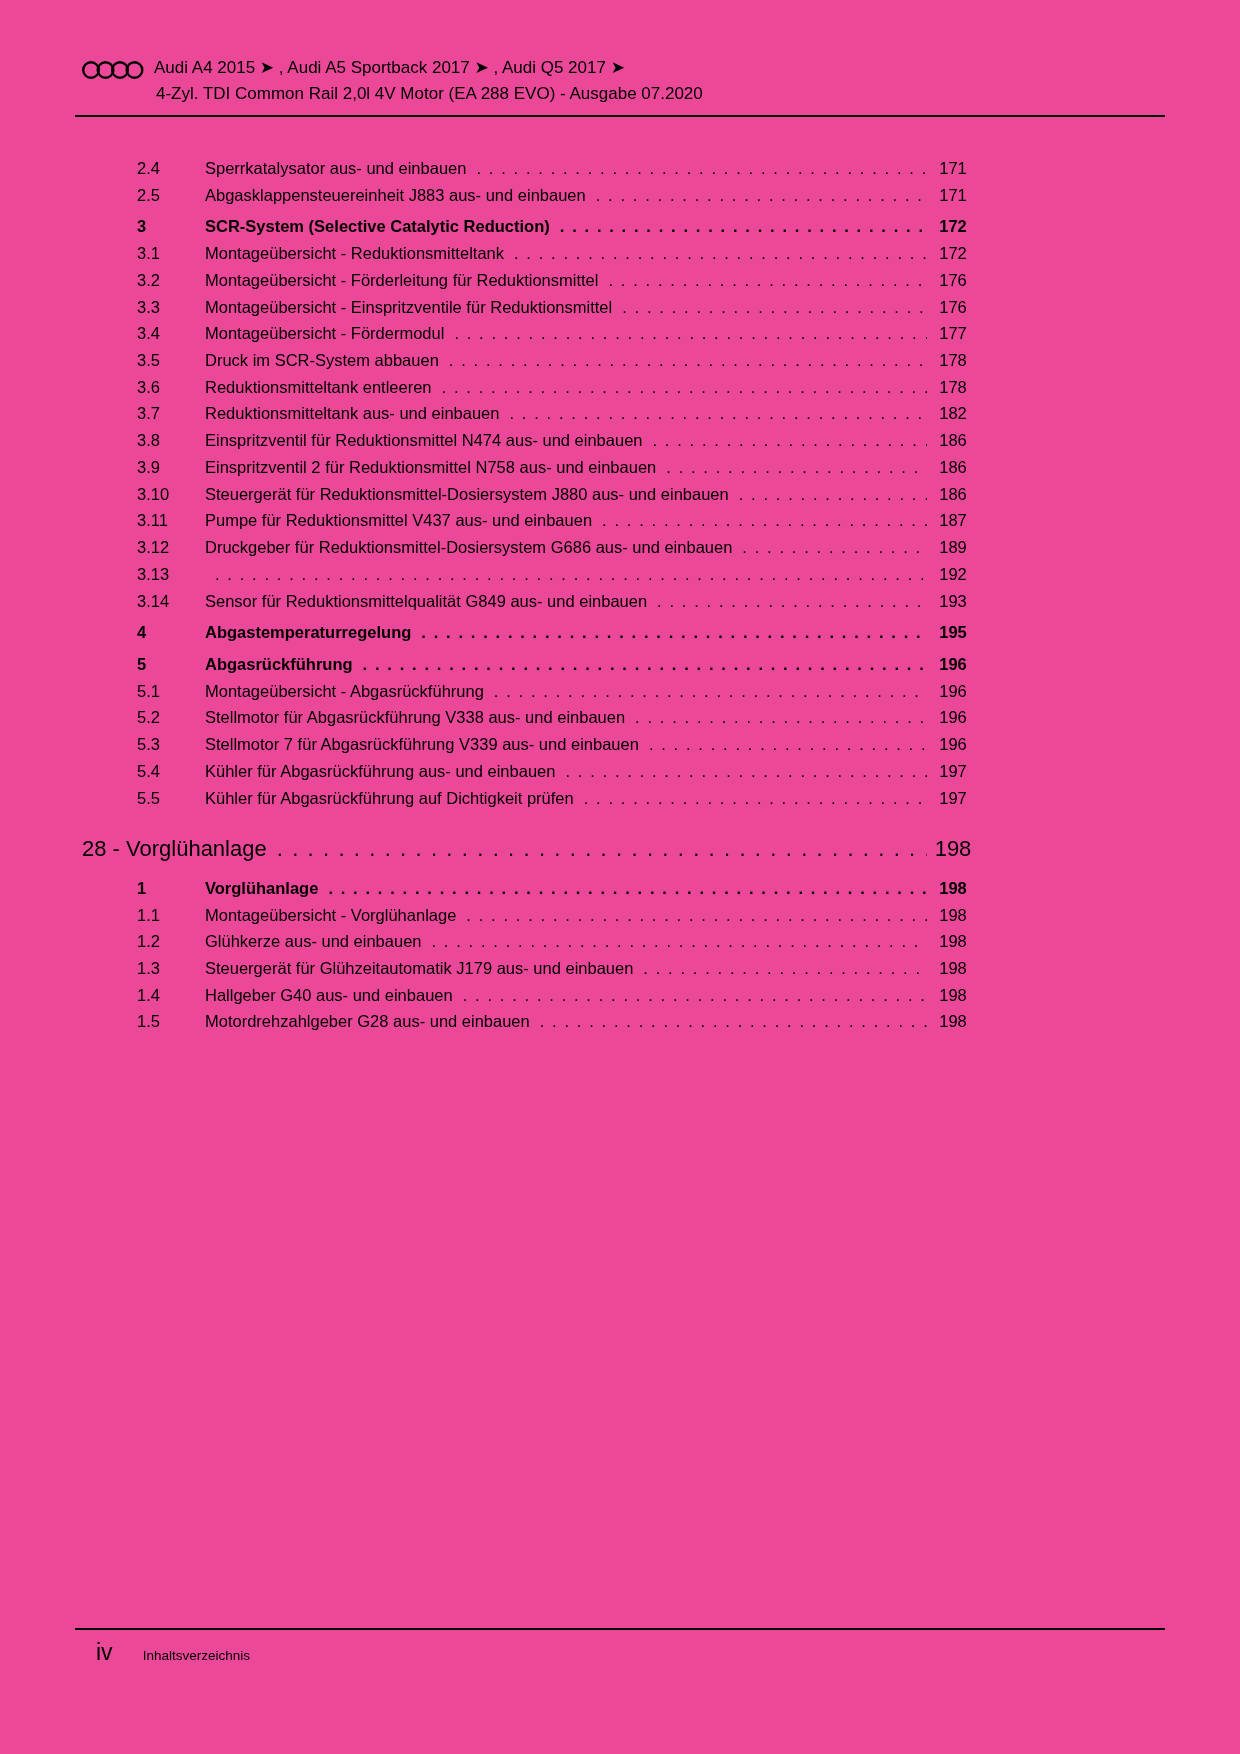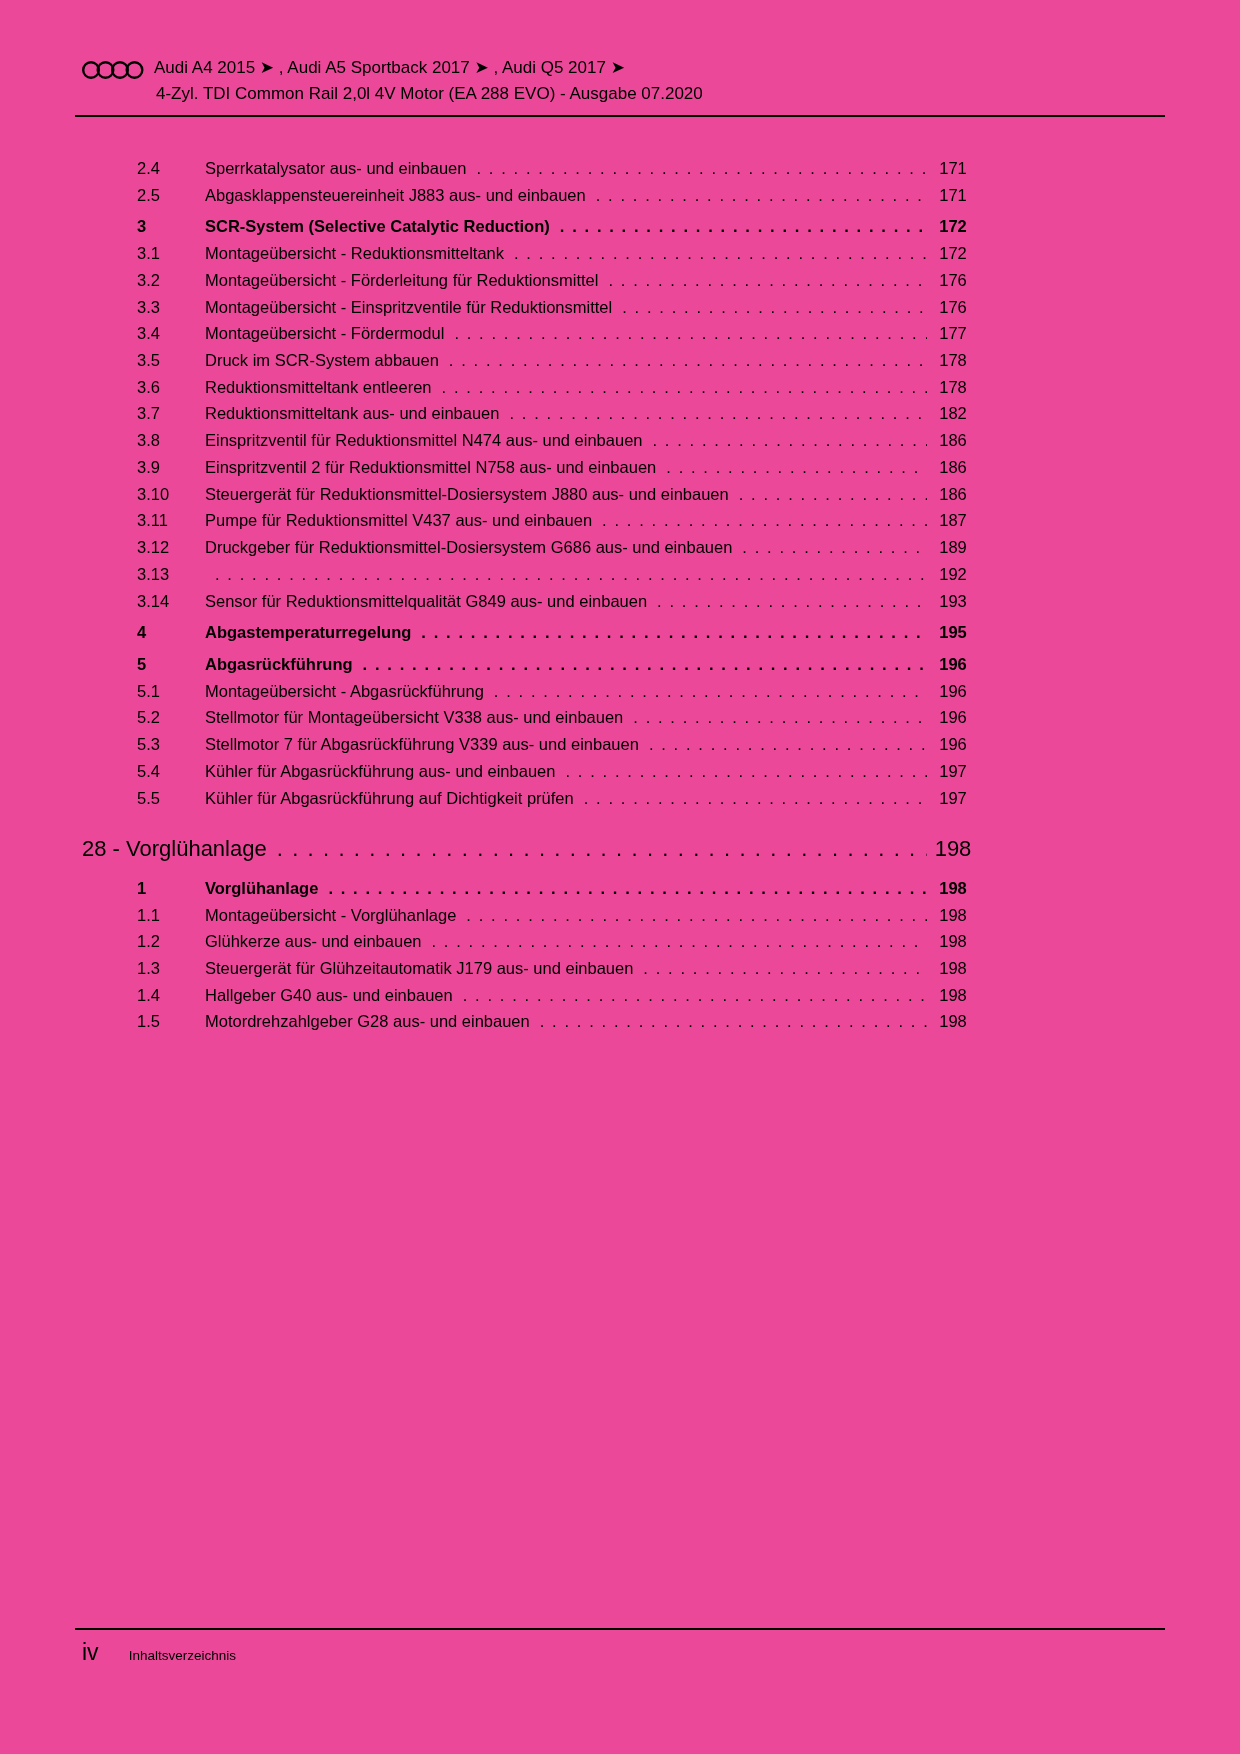--- a/index.html
+++ b/index.html
@@ -32,21 +32,21 @@
     white-space:nowrap;
     letter-spacing:1.6px;
     margin:0 4px 0 10px;
   }
   .row .pg{flex:none;min-width:44px;text-align:center;}
   .row.section{font-weight:bold;margin-top:5px;}
   .row.chapter{font-size:22px;margin:20px 0 8px 0;}
   
   .footer{position:absolute;left:75px;right:75px;top:1628px;}
   .footer-row{display:flex;align-items:baseline;margin-top:9px;}
-  .folio{font-size:23px;margin-left:7px;}
+  .folio{font-size:23px;margin-left:21px;}
   .footer-text{font-size:13.5px;margin-left:30px;}
 </style>
 </head>
 <body>
 
 <div class="page">
 
   <div class="header">
     <div class="header-inner">
       <span class="logo">
@@ -182,21 +182,21 @@
         <span class="pg">196</span>
       </div>
       <div class="row sub">
         <span class="num">5.1</span>
         <span class="title">Montageübersicht - Abgasrückführung</span>
         <span class="dots">. . . . . . . . . . . . . . . . . . . . . . . . . . . . . . . . . . . . . . . . . . . . . . . . . . . . . . . . . . . . . . . . . . . . . . . . . . . . . . . . . . . . . . . . . . . . . . . . . . . . . . . . . . . . . . . . . . . . . . . . . . . . . . . . . . . . . . . . . . . . . . . . . . . . . . . . . . . . . . . . </span>
         <span class="pg">196</span>
       </div>
       <div class="row sub">
         <span class="num">5.2</span>
-        <span class="title">Stellmotor für Montageübersicht V338 aus- und einbauen</span>
+        <span class="title">Stellmotor für Abgasrückführung V338 aus- und einbauen</span>
         <span class="dots">. . . . . . . . . . . . . . . . . . . . . . . . . . . . . . . . . . . . . . . . . . . . . . . . . . . . . . . . . . . . . . . . . . . . . . . . . . . . . . . . . . . . . . . . . . . . . . . . . . . . . . . . . . . . . . . . . . . . . . . . . . . . . . . . . . . . . . . . . . . . . . . . . . . . . . . . . . . . . . . . </span>
         <span class="pg">196</span>
       </div>
       <div class="row sub">
         <span class="num">5.3</span>
         <span class="title">Stellmotor 7 für Abgasrückführung V339 aus- und einbauen</span>
         <span class="dots">. . . . . . . . . . . . . . . . . . . . . . . . . . . . . . . . . . . . . . . . . . . . . . . . . . . . . . . . . . . . . . . . . . . . . . . . . . . . . . . . . . . . . . . . . . . . . . . . . . . . . . . . . . . . . . . . . . . . . . . . . . . . . . . . . . . . . . . . . . . . . . . . . . . . . . . . . . . . . . . . </span>
         <span class="pg">196</span>
       </div>
       <div class="row sub">

